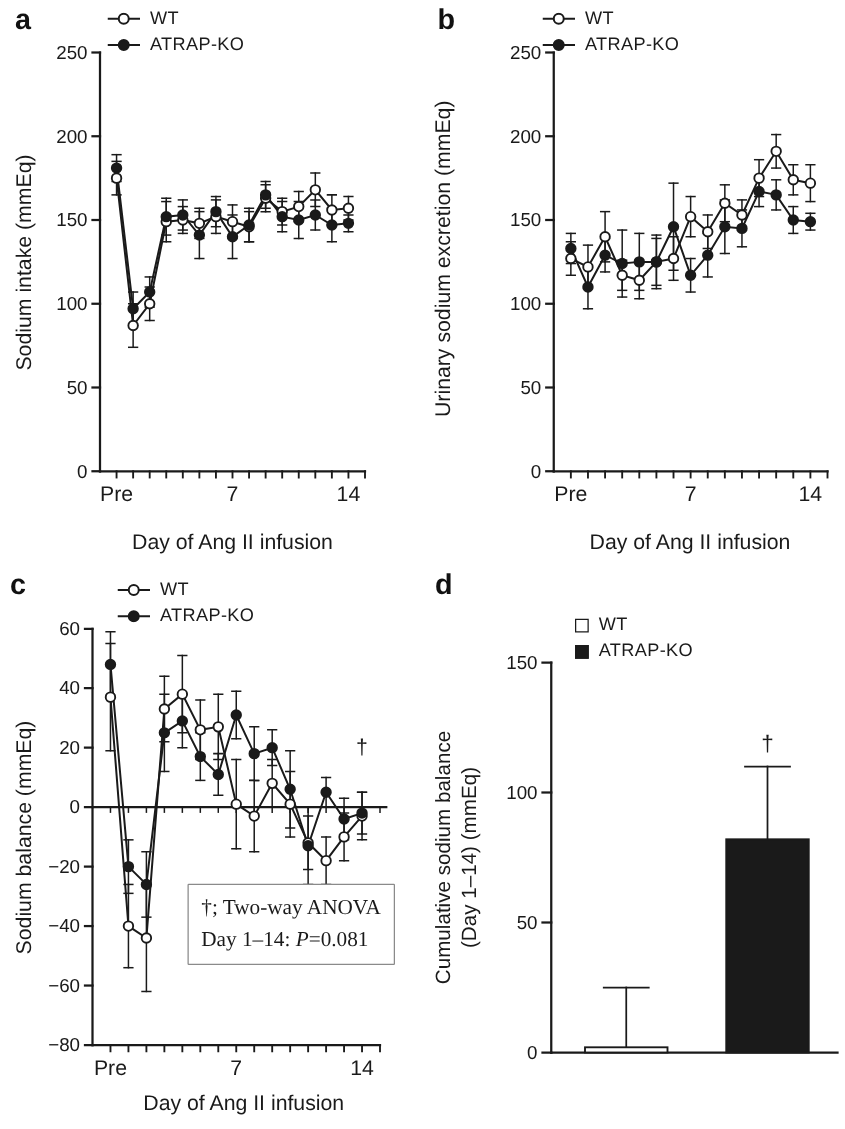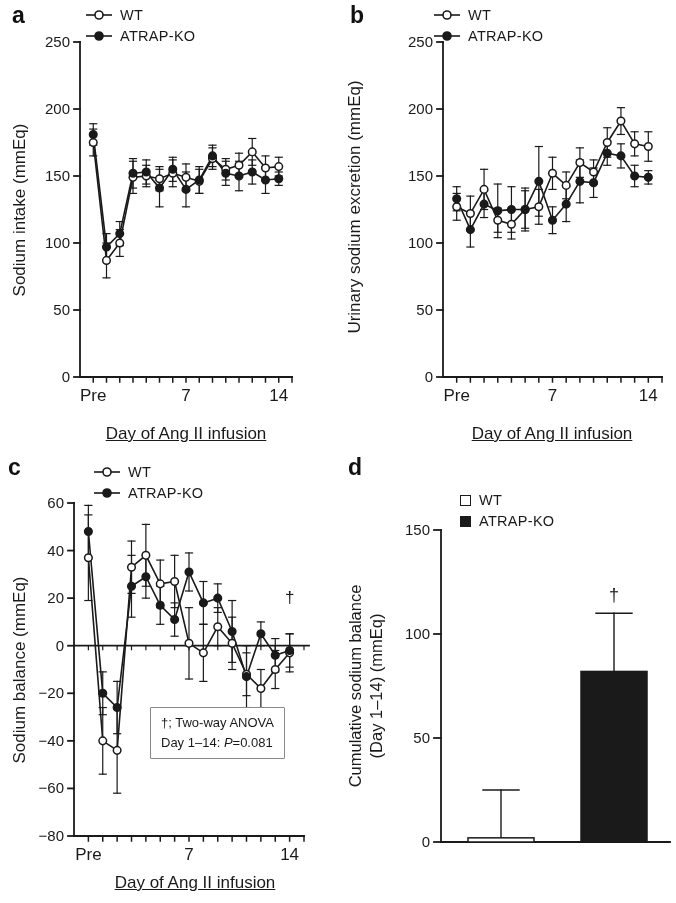--- a/index.html
+++ b/index.html
@@ -9,23 +9,23 @@
   .pletter{position:absolute;font-size:23px;font-weight:bold;color:#111;}
   svg{position:absolute;left:0;top:0;}
   svg text{font-family:"Liberation Sans",sans-serif;fill:#1a1a1a;}
   .legend{position:absolute;display:flex;flex-direction:column;gap:5px;justify-content:center;}
   .legend-row{display:flex;align-items:center;gap:8px;font-size:14.5px;letter-spacing:.3px;}
   .sq{display:inline-block;width:11px;height:11px;border:1.6px solid #1a1a1a;box-sizing:border-box;}
   .sq.filled{background:#1a1a1a;}
   .ylabel{position:absolute;white-space:nowrap;font-size:17px;
           transform:translate(-50%,-50%) rotate(-90deg);}
   .ylabel .two{text-align:center;line-height:21px;font-size:16.5px;}
-  .xlabel{position:absolute;font-size:17px;text-align:center;white-space:nowrap;text-decoration:underline;}
+  .xlabel{position:absolute;font-size:17px;text-align:center;white-space:nowrap;}
   .annot{position:absolute;border:1.5px solid #8a8a8a;border-radius:1px;background:#fff;
-         padding:5px 10px;font-size:13px;line-height:1.55;white-space:nowrap;}
+         padding:5px 10px;font-size:17px;line-height:1.55;white-space:nowrap;font-family:Liberation Serif, serif;}
   .it{font-style:italic;}
 </style>
 </head>
 <body>
 
 <div class="fig">
 
   <div class="panel" style="left:0;top:0;width:338px;height:450px;">
     <span class="pletter" style="left:12px;top:2px;">a</span>
     <svg width="338" height="450">

